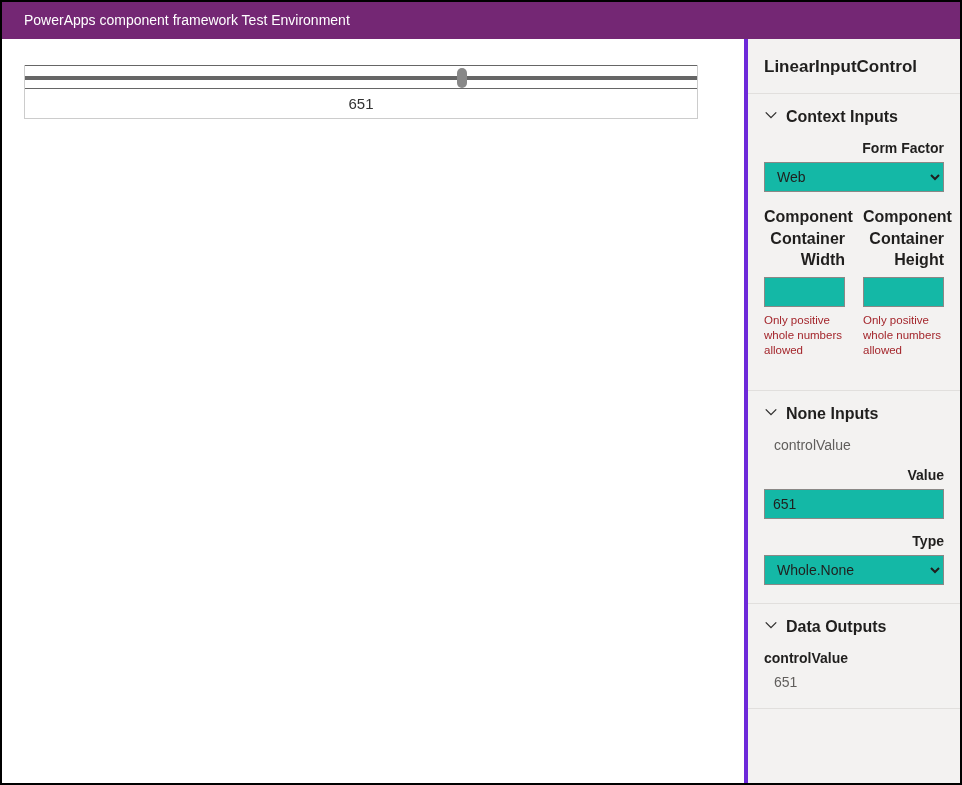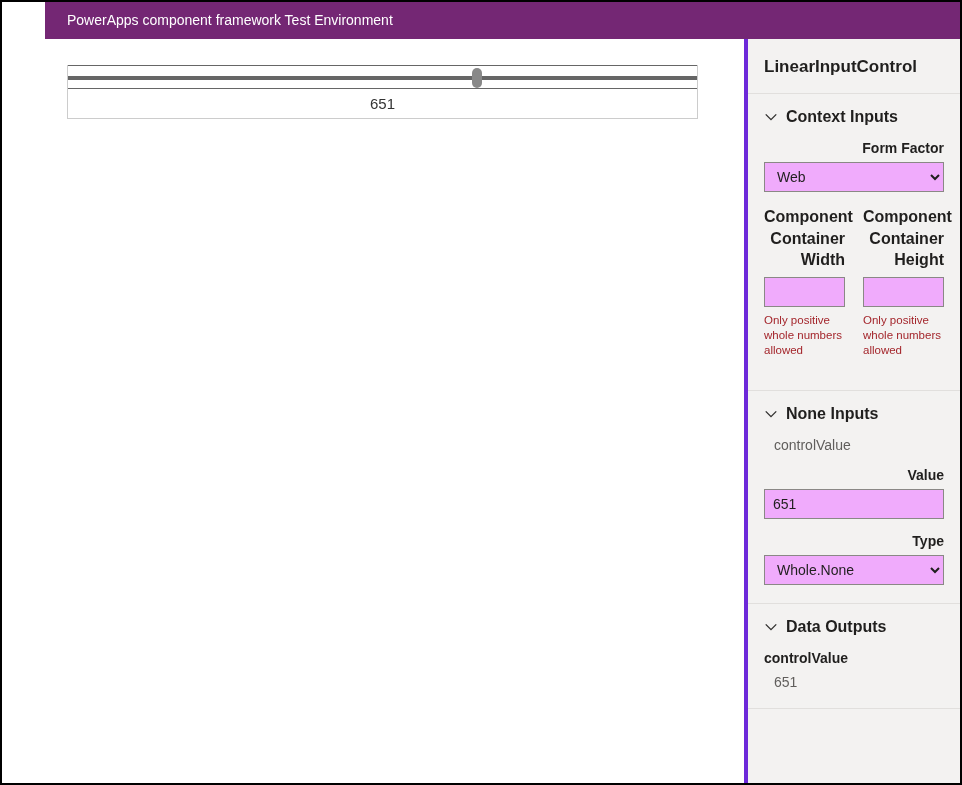--- a/index.html
+++ b/index.html
@@ -14,21 +14,20 @@
       height: 785px;
       overflow: hidden;
     }
     .window {
       background: #fff;
       width: 958px;
       height: 781px;
       margin: 2px;
       display: flex;
       flex-direction: column;
-      padding-left: 43px;
     }
     .titlebar {
       background: #742774;
       color: #fff;
       padding: 10px 22px 11px 22px;
       font-size: 14px;
       font-weight: 400;
     }
     .content {
       flex: 1;
@@ -89,21 +88,20 @@
       padding: 18px 16px 16px 16px;
       border-bottom: 1px solid #e1dfdd;
       color: #201f1e;
     }
     .section {
       border-bottom: 1px solid #e1dfdd;
       padding: 14px 16px 18px 16px;
     }
     .section-header {
       display: flex;
-      align-items: center;
       gap: 8px;
       margin-bottom: 14px;
       cursor: pointer;
     }
     .section-header .chev {
       width: 14px;
       height: 14px;
       flex-shrink: 0;
     }
     .section-header h3 {
@@ -123,21 +121,21 @@
       color: #201f1e;
       margin-bottom: 6px;
       display: block;
       text-align: right;
     }
     .field-select, .field-input {
       width: 100%;
       padding: 5px 8px;
       font-size: 14px;
       border: 1px solid #8a8886;
-      background: #f0abfc;
+      background: #14b8a6;
       font-family: inherit;
       color: #201f1e;
     }
     .field-input {
       height: 30px;
     }
     .field-select {
       height: 30px;
     }
     .two-col {

